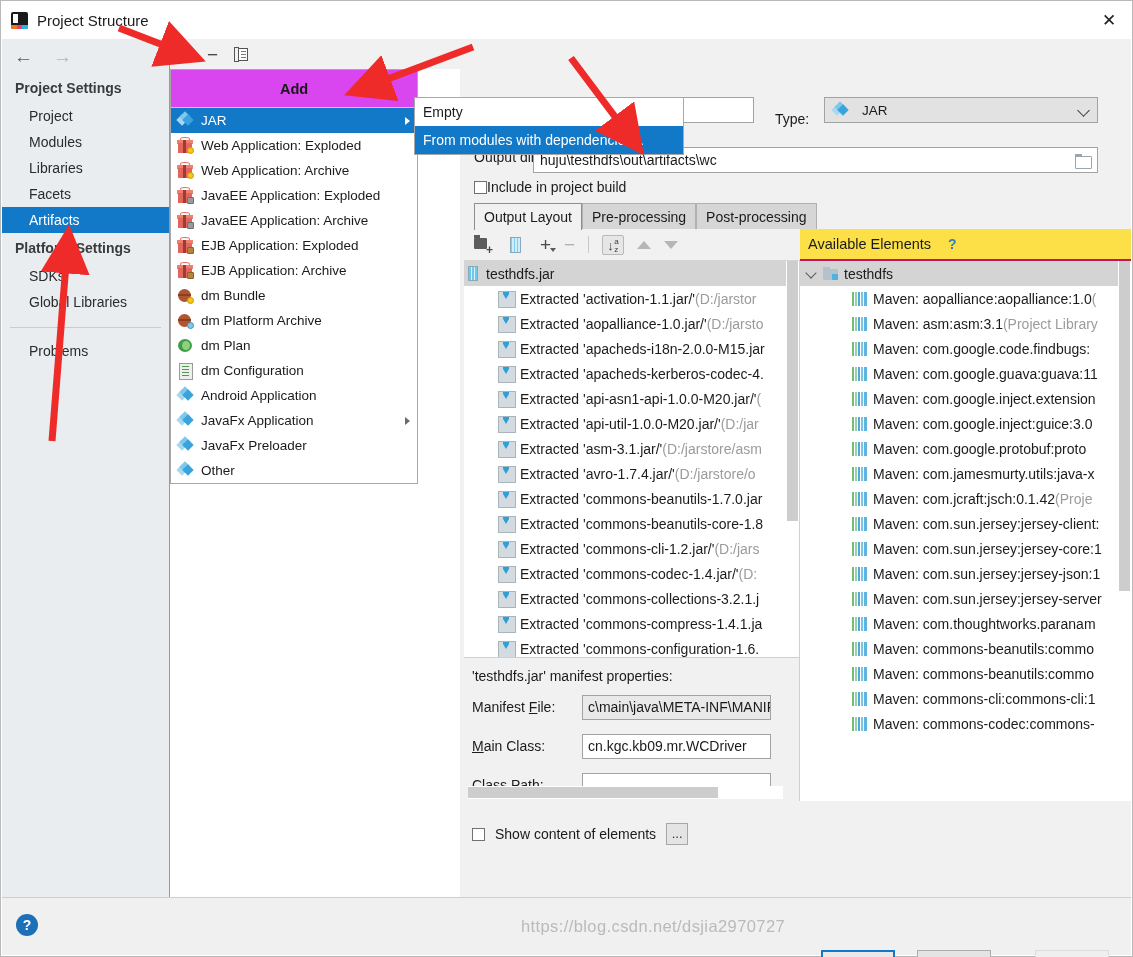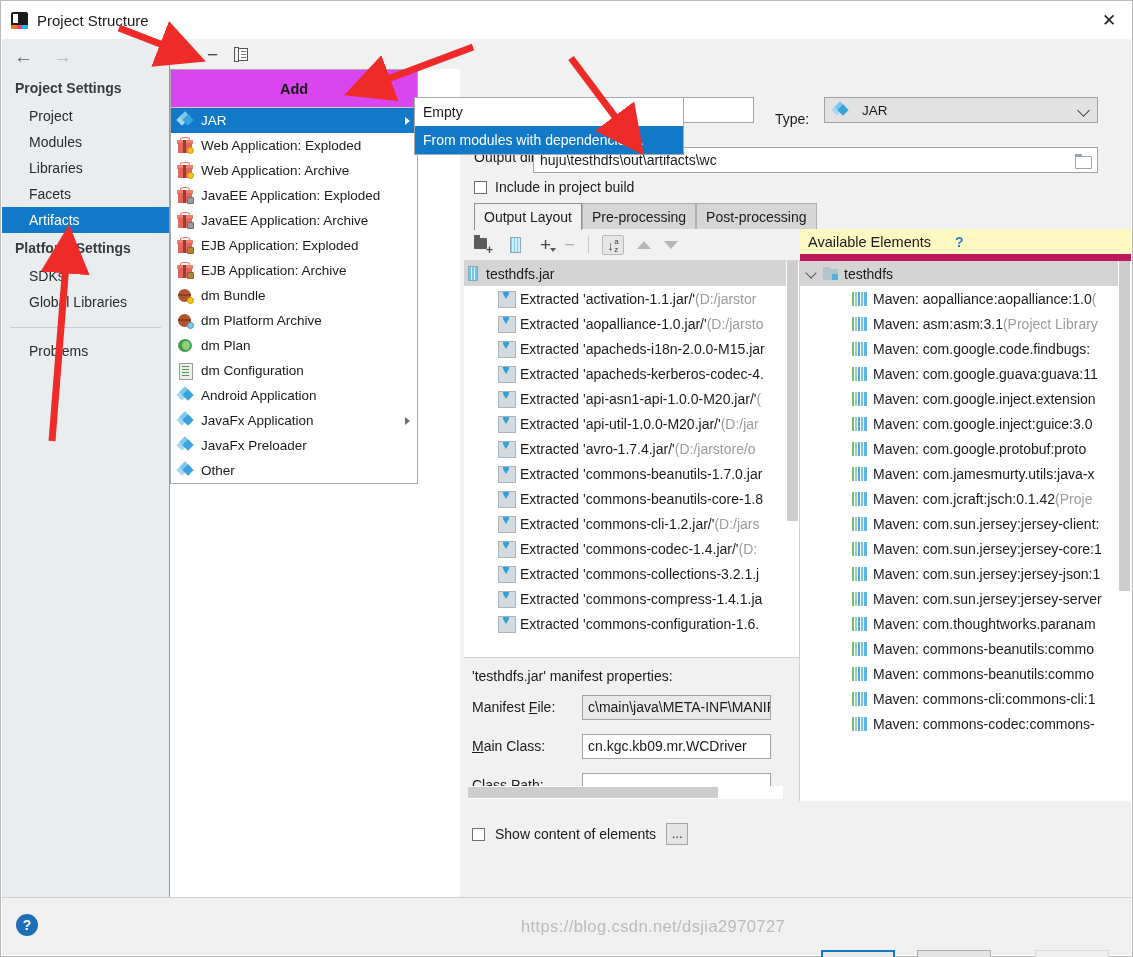--- a/index.html
+++ b/index.html
@@ -212,21 +212,21 @@
     position:absolute; right: 7px; top: 6px; width: 15px; height: 13px;
   }
   #folder-icon::before {
     content:""; position:absolute; left:0; top:2px; width:15px; height:11px;
     border:1.5px solid #9aa6ad; border-radius:1px; background:transparent;
   }
   #folder-icon::after {
     content:""; position:absolute; left:0; top:0px; width:7px; height:3px;
     background:#9aa6ad;
   }
-  #include-row { position: absolute; left: 14px; top: 140px; display:flex; align-items:center; gap:8px; }
+  #include-row { position: absolute; left: 14px; top: 140px; display:flex; align-items:center; }
   .cbx {
     width: 13px; height: 13px; border: 1px solid #717171; background: #fff; flex:none;
   }
 
   
   #tabs { position: absolute; left: 14px; top: 164px; display: flex; align-items: flex-end; }
   .tab {
     height: 27px; padding: 0 9px; font-size: 14px; color: #1b1b1b;
     display: flex; align-items: center;
     background: #d6d6d6; border: 1px solid #b0b0b0; border-bottom: none;
@@ -256,22 +256,22 @@
   .vsep { width:1px; height:17px; background:#c9c9c9; }
   .ic-sort { position:relative; width:22px; height:20px; border:1px solid #b9b9b9; background:#e6e6e6; border-radius:2px;}
   .ic-sort .dn { position:absolute; left:4px; top:3px; font-size:13px; color:#3a3a3a; line-height:13px;}
   .ic-sort .az { position:absolute; left:11px; top:2px; font-size:8px; color:#3a3a3a; line-height:8px;}
   .ic-sort .az2 { position:absolute; left:11px; top:10px; font-size:8px; color:#3a3a3a; line-height:8px;}
   .ic-up { width:0;height:0;border-left:7px solid transparent;border-right:7px solid transparent;border-bottom:8px solid #b6b6b6;}
   .ic-dn { width:0;height:0;border-left:7px solid transparent;border-right:7px solid transparent;border-top:8px solid #b6b6b6;}
 
   #avail-header {
     position:absolute; left: 336px; top: 0; right: 0; height: 32px;
-    background:#fef9c3; display:flex; align-items:center; padding-left: 8px; gap:24px;
-    border-bottom: 7px solid #be185d;
+    background:#fde047; display:flex; align-items:center; padding-left: 8px; gap:17px;
+    border-bottom: 2px solid #be185d;
   }
   #avail-header .ttl { font-size: 14.5px; color:#1b1b1b; }
   #avail-header .qm { color:#2f7fc8; font-size:14px; font-weight:bold; }
 
   
   #out-tree {
     position:absolute; left: 0; top: 32px; width: 336px; bottom: 240px;
     background:#ffffff; overflow:hidden; border-right:1px solid #d0d0d0;
   }
   #avail-tree {
@@ -530,20 +530,27 @@
               <span class="ic-extract">
                 <i></i>
               </span>
               <span>Extracted 'api-util-1.0.0-M20.jar/'</span>
               <span class="dim"> (D:/jar</span>
             </div>
             <div class="tree-row indent">
               <span class="ic-extract">
                 <i></i>
               </span>
+              <span>Extracted 'asm-3.1.jar/'</span>
+              <span class="dim"> (D:/jarstore/asm</span>
+            </div>
+            <div class="tree-row indent">
+              <span class="ic-extract">
+                <i></i>
+              </span>
               <span>Extracted 'avro-1.7.4.jar/'</span>
               <span class="dim"> (D:/jarstore/o</span>
             </div>
             <div class="tree-row indent">
               <span class="ic-extract">
                 <i></i>
               </span>
               <span>Extracted 'commons-beanutils-1.7.0.jar</span>
               <span class="dim"></span>
             </div>

